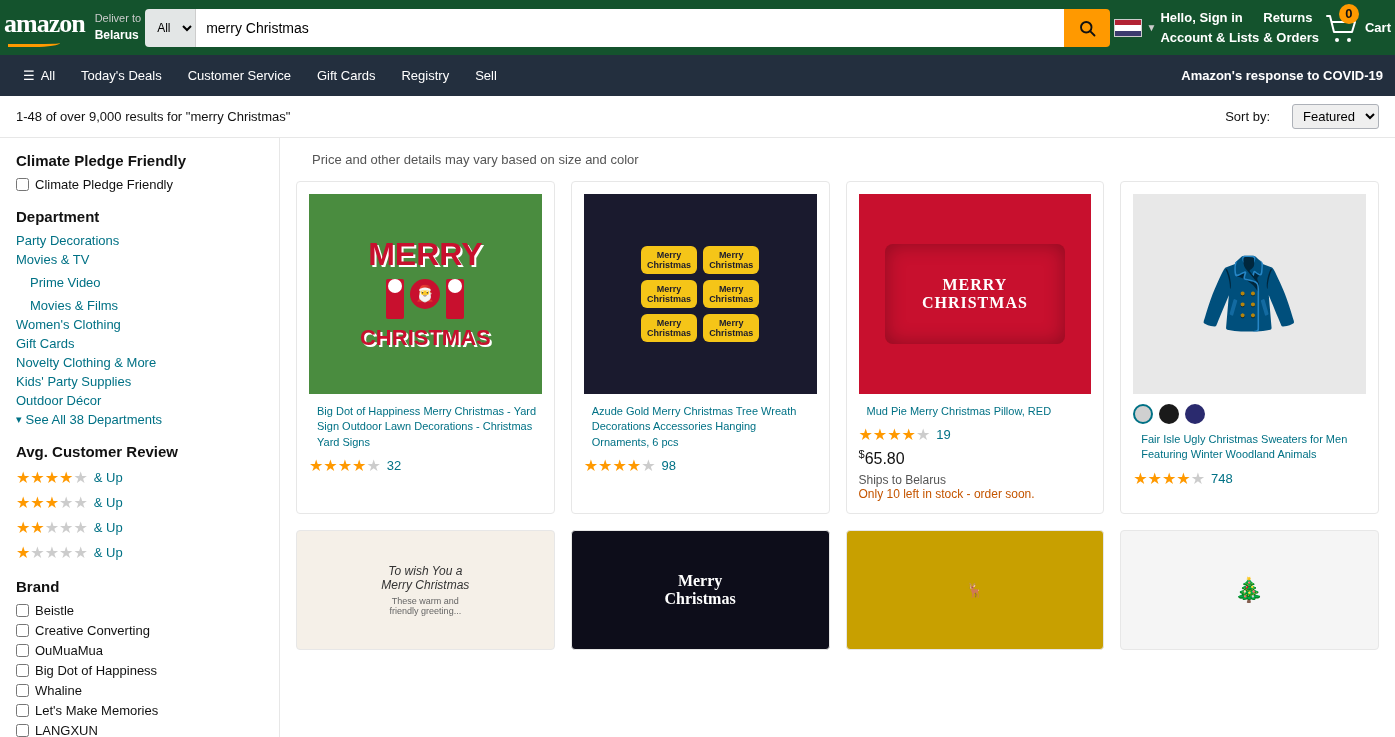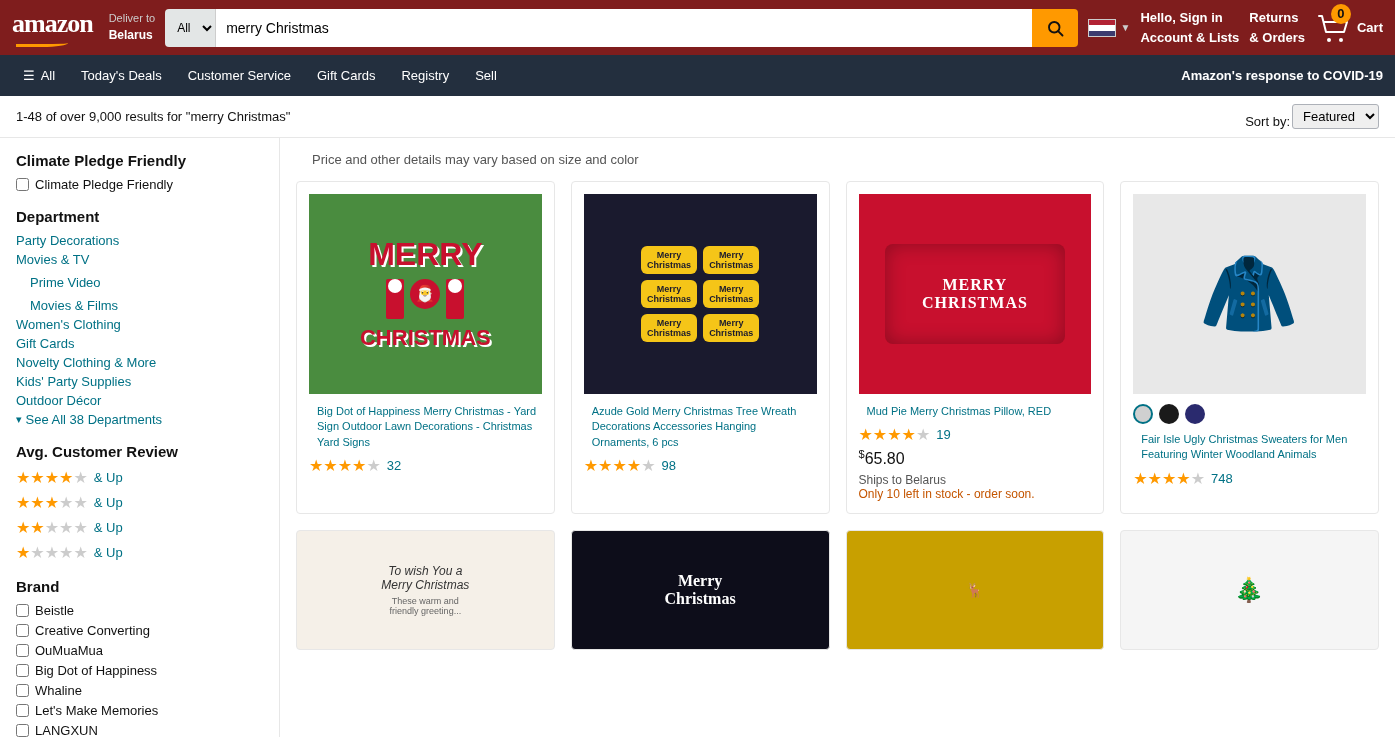--- a/index.html
+++ b/index.html
@@ -1,19 +1,19 @@
 <!DOCTYPE html>
 <html><head>
   <meta charset="utf-8">
   <style>
     * { margin: 0; padding: 0; box-sizing: border-box; }
     body { font-family: Arial, sans-serif; font-size: 13px; background: #fff; color: #111; }
 
     
-    .header { background: #7f1d1d; color: #fff; padding: 8px 12px; display: flex; align-items: center; gap: 10px; }
+    .header { background: #14532d; color: #fff; padding: 8px 4px; display: flex; align-items: center; gap: 4px; }
     .logo { display: flex; flex-direction: column; align-items: flex-start; margin-right: 6px; }
     .logo-text { font-size: 26px; font-weight: bold; font-family: 'Palatino Linotype', serif; color: #fff; line-height: 1; letter-spacing: -1px; }
     .logo-arrow { width: 60px; height: 6px; background: transparent; position: relative; margin-top: 2px; }
     .logo-arrow::after { content: ''; position: absolute; left: 4px; top: 0; width: 52px; height: 5px; border-bottom: 3px solid #FF9900; border-radius: 0 0 50% 0; }
     .deliver-box { font-size: 11px; color: #ccc; line-height: 1.4; white-space: nowrap; text-align: right; }
     .deliver-box span { font-size: 12px; font-weight: bold; color: #fff; display: flex; align-items: center; gap: 2px; }
     .search-bar { display: flex; flex: 1; height: 38px; border-radius: 4px; overflow: hidden; }
     .search-category { background: #e3e6e6; border: none; font-size: 12px; padding: 0 8px; cursor: pointer; border-right: 1px solid #cdcdcd; display: flex; align-items: center; gap: 4px; }
     .search-input { flex: 1; border: none; font-size: 14px; padding: 0 10px; outline: none; }
     .search-btn { background: #FF9900; border: none; padding: 0 14px; cursor: pointer; display: flex; align-items: center; justify-content: center; }
@@ -29,21 +29,21 @@
     .cart-label { font-size: 13px; font-weight: bold; color: #fff; }
 
     
     .nav-bar { background: #232f3e; color: #fff; padding: 6px 12px; display: flex; align-items: center; gap: 4px; }
     .nav-item { padding: 6px 10px; font-size: 13px; cursor: pointer; white-space: nowrap; border: 1px solid transparent; }
     .nav-all { display: flex; align-items: center; gap: 6px; }
     .covid-notice { margin-left: auto; font-size: 13px; font-weight: bold; cursor: pointer; }
 
     
     .results-bar { padding: 8px 16px; font-size: 13px; border-bottom: 1px solid #e7e7e7; display: flex; align-items: center; justify-content: space-between; }
-    .sort-box { display: flex; align-items: flex-end; gap: 2px; }
+    .sort-box { display: flex; align-items: center; gap: 22px; }
     .sort-label { font-size: 13px; }
     .sort-select { font-size: 13px; border: 1px solid #adb1b8; border-radius: 3px; padding: 3px 6px; cursor: pointer; }
 
     
     .main-layout { display: flex; min-height: calc(737px - 130px); }
 
     
     .sidebar { width: 280px; min-width: 280px; padding: 14px 16px; border-right: 1px solid #e7e7e7; overflow-y: auto; }
     .sidebar-section { margin-bottom: 16px; }
     .sidebar-section-title { font-size: 15px; font-weight: bold; margin-bottom: 8px; }

